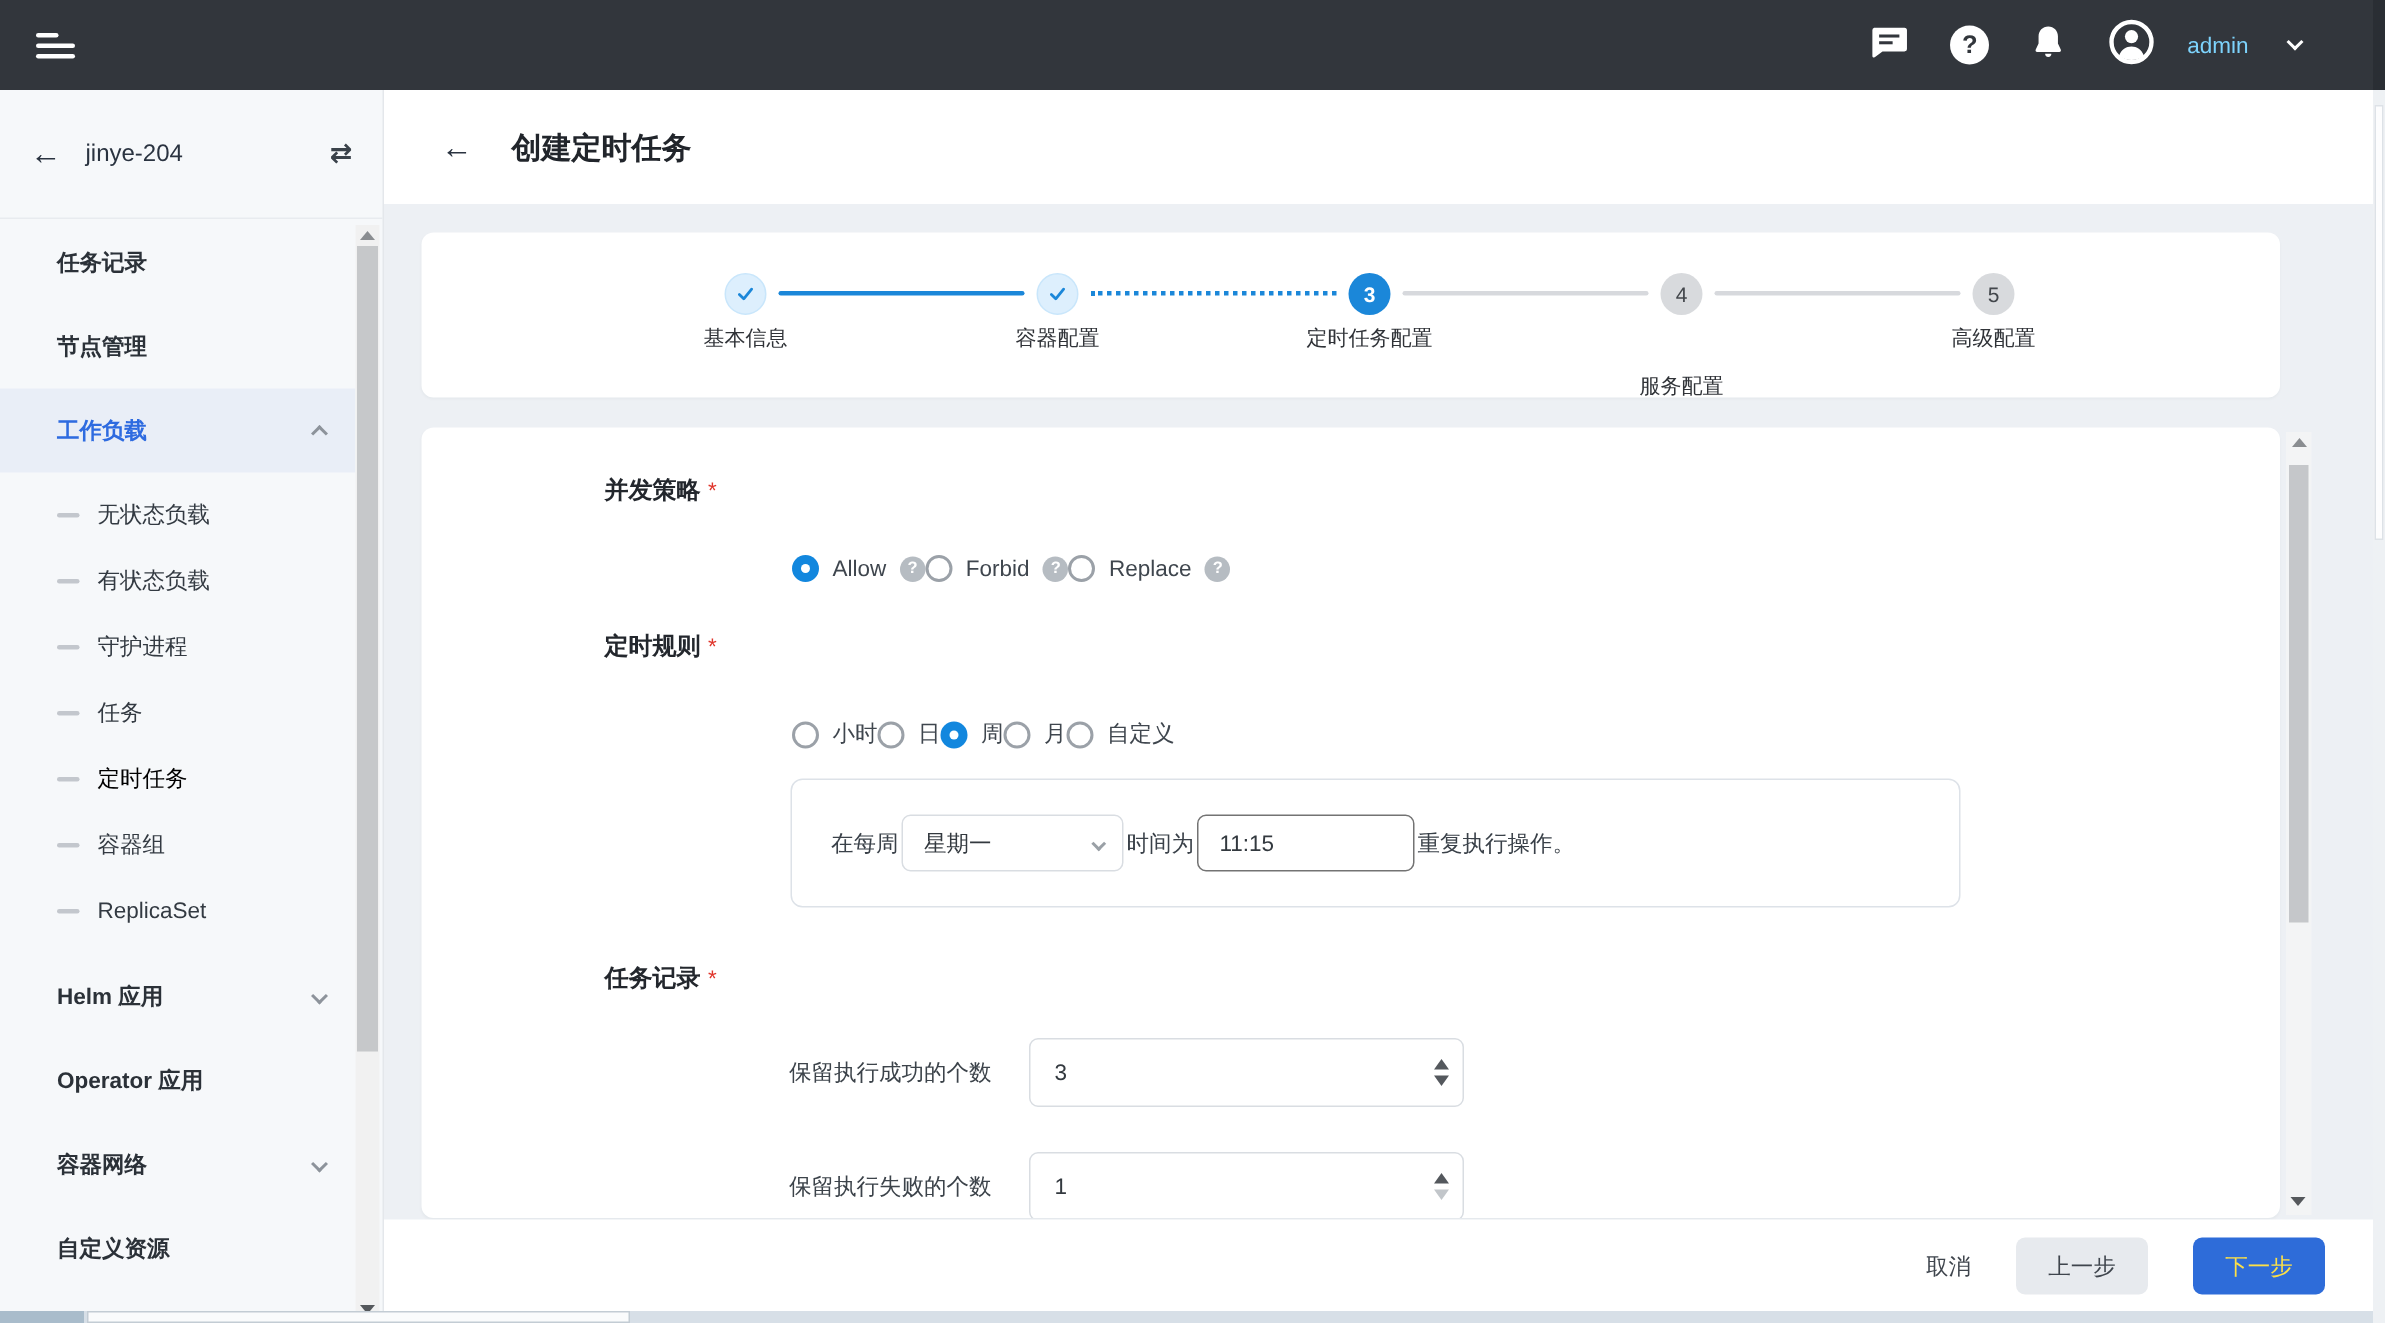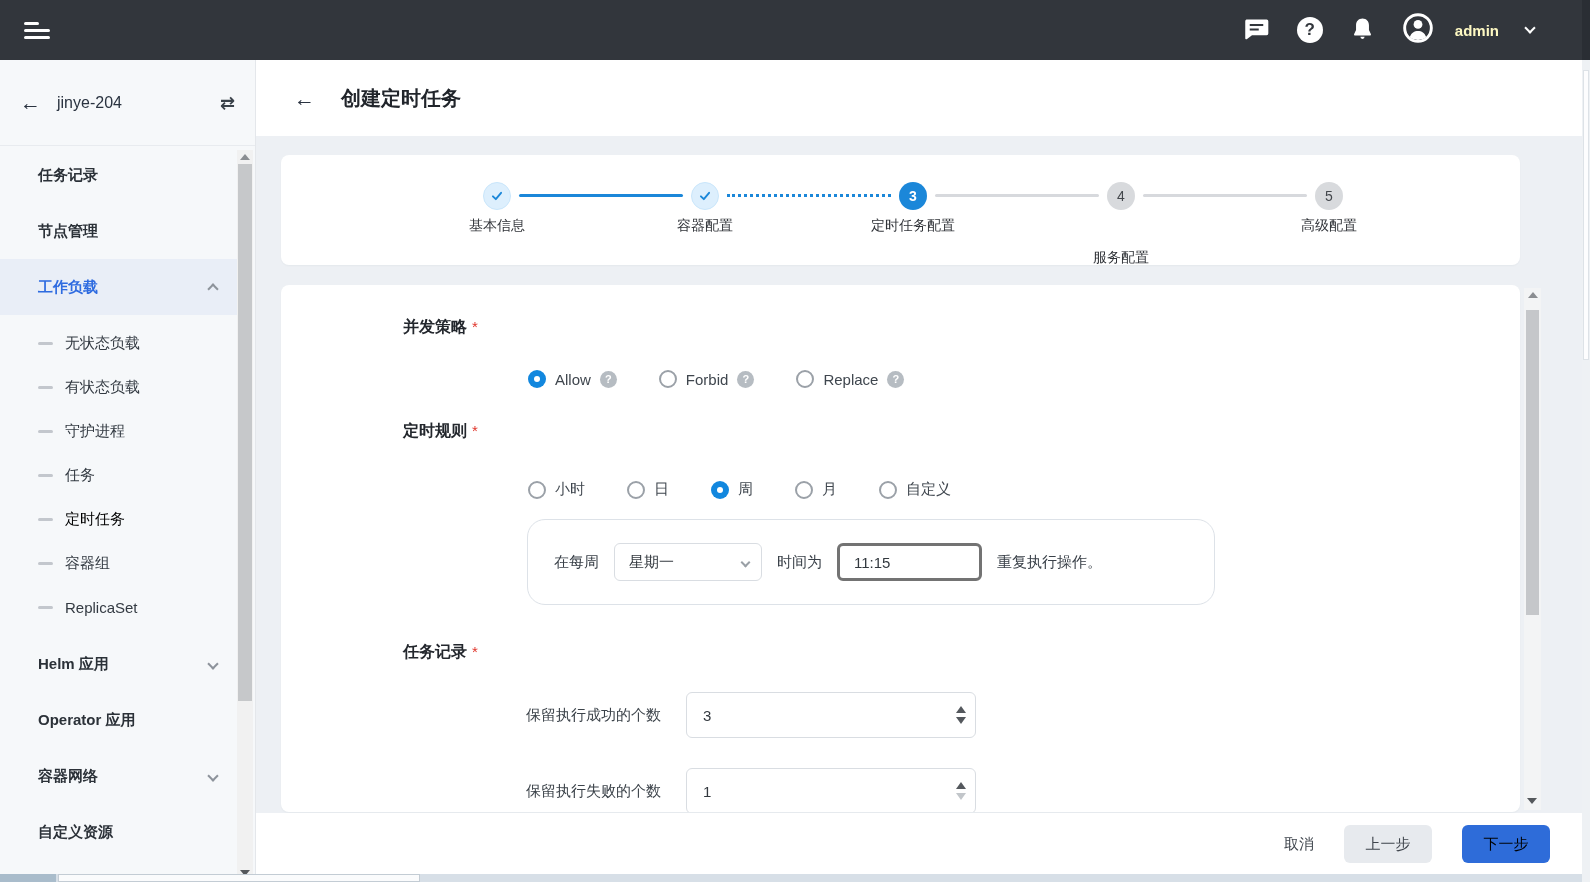--- a/index.html
+++ b/index.html
@@ -8,21 +8,21 @@
 
   
   .topbar { position:absolute; left:0; top:0; width:1590px; height:60px; background:#32363c; display:flex; align-items:center; padding:0 56px 0 24px; }
   .hamburger { width:26px; height:17px; display:flex; flex-direction:column; justify-content:space-between; cursor:pointer; }
   .hamburger i { display:block; height:3px; border-radius:2px; background:#fff; }
   .hamburger i:nth-child(1){ width:15px; } .hamburger i:nth-child(2){ width:26px; } .hamburger i:nth-child(3){ width:26px; }
   .brand { display:flex; align-items:center; gap:10px; margin-left:42px; }
   .brand-name { color:#fff; font-size:23px; font-weight:bold; letter-spacing:.5px; }
   .topbar-right { margin-left:auto; display:flex; align-items:center; gap:27px; }
   .help-circle { width:26px; height:26px; border-radius:50%; background:#fff; color:#32363c; font-weight:bold; font-size:17px; display:flex; align-items:center; justify-content:center; }
-  .admin-name { color:#fef9c3; font-size:15px; margin-left:-6px;font-weight:bold; }
+  .admin-name { color:#7dd3fc; font-size:15px; margin-left:-6px; }
   .chev { display:inline-block; width:9px; height:9px; border-right:2px solid #aeb2b8; border-bottom:2px solid #aeb2b8; transform:rotate(45deg); }
   .chev.white { border-color:#fff; width:8px; height:8px; margin-top:-4px; }
   .chev.up { transform:rotate(-135deg); margin-top:4px; }
 
   
   .sidebar { position:absolute; left:0; top:60px; width:256px; height:822px; background:#f6f8fa; border-right:1px solid #e4e7eb; }
   .side-head { height:86px; display:flex; align-items:center; padding:0 20px; border-bottom:1px solid #e8ebef; }
   .back-arrow { font-size:21px; color:#2a3340; line-height:1; }
   .cluster-name { font-size:16px; color:#2a3340; margin-left:16px; }
   .switch-icon { margin-left:auto; font-size:18px; color:#3a424a; font-weight:bold; }
@@ -55,53 +55,53 @@
   .step-label { position:absolute; top:62px; width:160px; text-align:center; font-size:14px; color:#303338; }
   .s-line { position:absolute; top:39px; height:3px; border-radius:2px; }
   .s-line.done { background:#1b87d9; }
   .s-line.dotted { height:0; border-top:3px dotted #1b87d9; background:none; border-radius:0; }
   .s-line.todo { background:#d7d9dd; }
 
   
   .form-card { left:281px; top:285px; width:1239px; height:527px; overflow:hidden; }
   .sec-label { position:absolute; left:122px; font-size:16px; font-weight:bold; color:#23272d; }
   .req { color:#e0352b; font-weight:normal; margin-left:5px; font-size:15px; }
-  .radio-row { position:absolute; left:247px; display:flex; align-items:center; gap:42px; }
+  .radio-row { position:absolute; left:247px; display:flex; align-items:center; }
   .radio-opt { display:flex; align-items:center; gap:9px; cursor:pointer; }
   .radio { width:18px; height:18px; border-radius:50%; flex:none; position:relative; }
   .radio.off { border:2px solid #9ba1a8; background:#fff; }
   .radio.on { background:#1287de; }
   .radio.on::after { content:''; position:absolute; left:6px; top:6px; width:6px; height:6px; border-radius:50%; background:#fff; }
   .radio-label { font-size:15px; color:#3f464e; }
   .qmark { width:17px; height:17px; border-radius:50%; background:#b6bcc2; color:#fff; font-size:11px; font-weight:bold; display:flex; align-items:center; justify-content:center; }
-  .sched-box { position:absolute; left:246px; top:234px; width:688px; height:86px; border:1px solid #dde2e8; border-radius:18px; display:flex; align-items:center; padding:0 26px; gap:15px; }
+  .sched-box { position:absolute; left:246px; top:234px; width:780px; height:86px; border:1px solid #dde2e8; border-radius:8px; display:flex; align-items:center; padding:0 26px; gap:2px; }
   .sched-text { font-size:15px; color:#3a4149; }
   .select { width:148px; height:38px; border:1px solid #d9dde2; border-radius:6px; display:flex; align-items:center; padding:0 12px 0 14px; font-size:15px; color:#33393f; cursor:pointer; }
   .select .chev { margin-left:auto; border-color:#9aa0a6; width:7px; height:7px; }
-  .text-input { height:38px; border:3px solid #737373; border-radius:6px; padding:16px 14px; font-size:15px; color:#33393f; font-family:inherit; outline:none; background:#fff; }
+  .text-input { height:38px; border:1px solid #737373; border-radius:6px; padding:16px 14px; font-size:15px; color:#33393f; font-family:inherit; outline:none; background:#fff; }
   .time-input { width:145px; }
   .field-row { position:absolute; left:100px; display:flex; align-items:center; }
   .field-label { width:280px; text-align:right; font-size:15px; color:#3c434a; }
   .num-wrap { position:relative; margin-left:25px; }
   .num-input { width:290px; height:46px; border:1px solid #d9dde2; border-radius:6px; padding:0 36px 0 16px; font-size:15px; color:#33393f; font-family:inherit; outline:none; background:#fff; }
   .stepper { position:absolute; right:10px; top:50%; transform:translateY(-50%); display:flex; flex-direction:column; gap:4px; cursor:pointer; }
   .st-up { width:0; height:0; border-left:5px solid transparent; border-right:5px solid transparent; border-bottom:7px solid #54585d; }
   .st-down { width:0; height:0; border-left:5px solid transparent; border-right:5px solid transparent; border-top:7px solid #54585d; }
   .st-down.muted { border-top-color:#c2c6ca; }
 
   
   .inner-scroll { position:absolute; left:1524px; top:288px; width:17px; height:522px; background:#f3f4f5; }
   .inner-scroll .thumb { position:absolute; top:22px; left:2px; width:13px; height:305px; background:#c5c7ca; }
 
   
   .footer { position:absolute; left:256px; top:813px; width:1326px; height:62px; background:#fff; display:flex; align-items:center; justify-content:flex-end; gap:30px; padding-right:32px; }
   .btn-text { font-size:15px; color:#3f454d; background:none; border:none; cursor:pointer; font-family:inherit; }
   .btn { width:88px; height:38px; border:none; border-radius:6px; font-size:15px; cursor:pointer; font-family:inherit; }
   .btn.secondary { background:#e7eaee; color:#3f454d; }
-  .btn.primary { background:#2e6cd9; color:#000000; }
+  .btn.primary { background:#2e6cd9; color:#fde047; }
 
   
   .hscroll { position:absolute; left:0; top:874px; width:1582px; height:8px; background:#d7dfe7; }
   .hscroll .corner { position:absolute; left:0; top:0; width:56px; height:8px; background:#a9bccb; }
   .hscroll .thumb { position:absolute; left:58px; top:0; width:362px; height:8px; background:#fafbfc; border:1px solid #c3ccd4; }
   .vscroll { position:absolute; right:0; top:0; width:8px; height:882px; background:#eef1f4; }
   .vscroll .dark { position:absolute; top:0; left:0; width:8px; height:60px; background:#2a2e34; }
   .vscroll .thumb { position:absolute; top:70px; left:1px; width:6px; height:290px; background:#fdfdfe; border:1px solid #dde2e7; }
 </style>
 </head>

